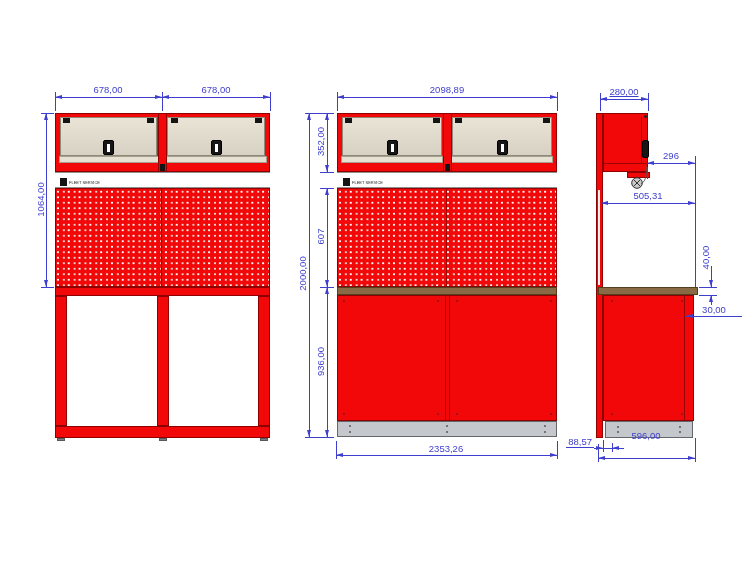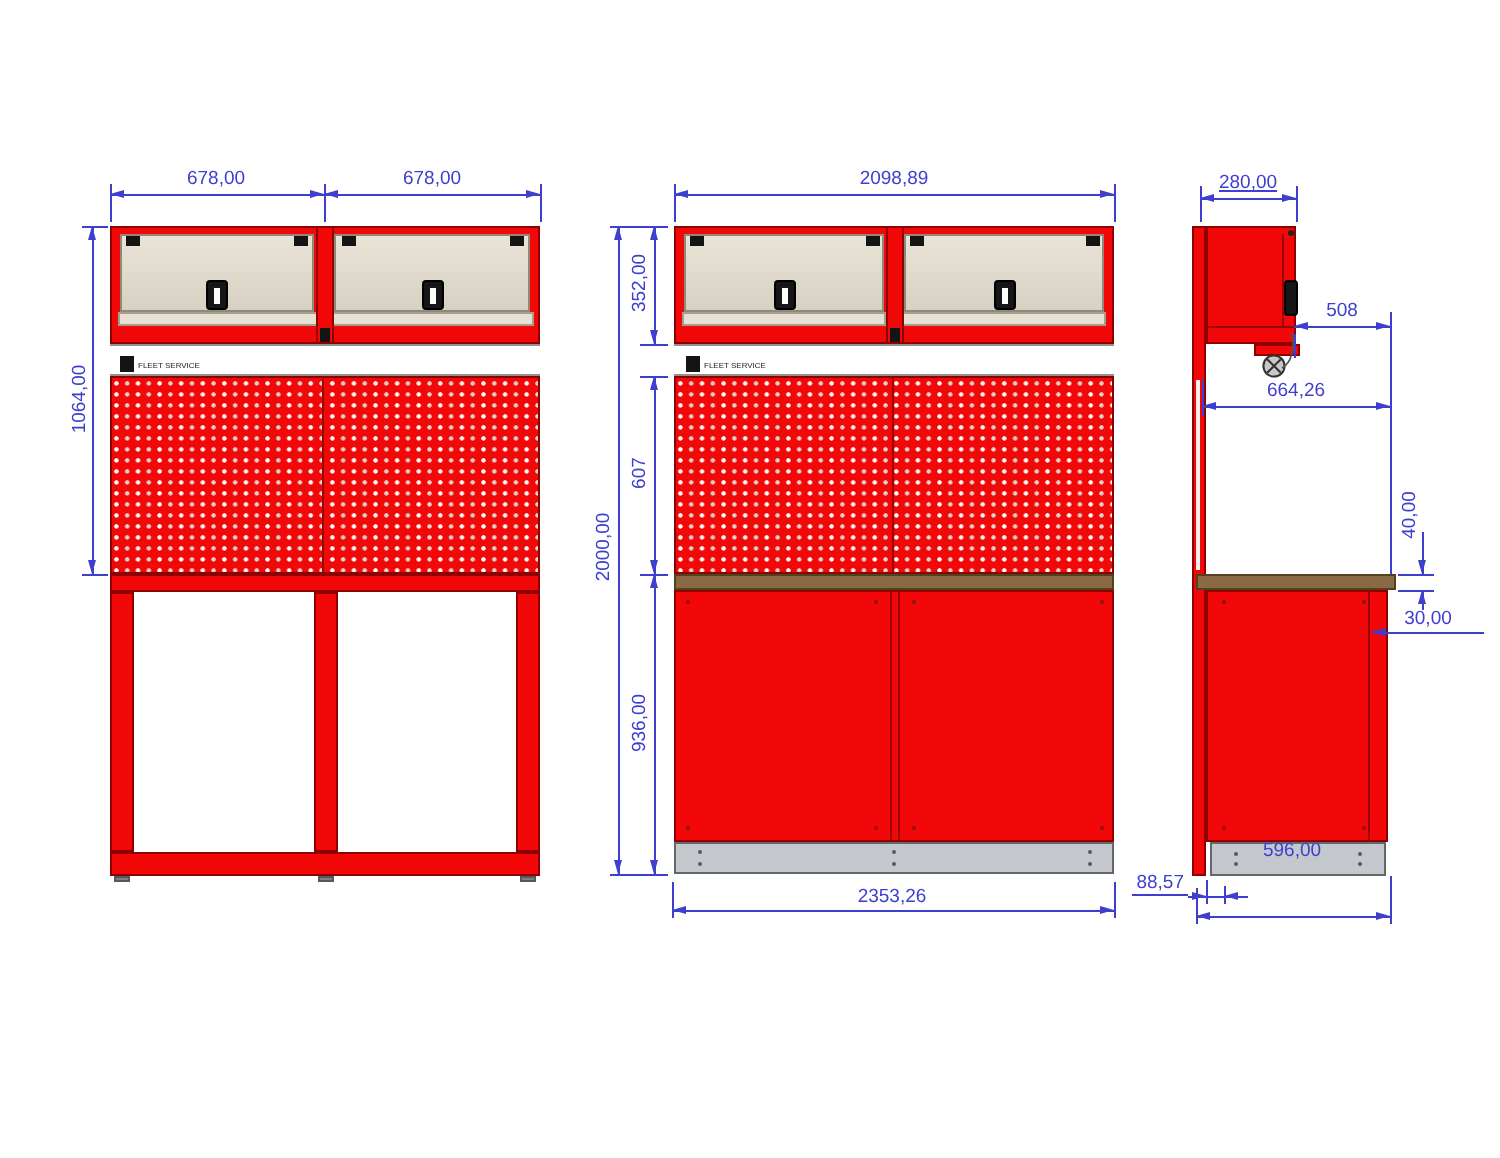--- a/index.html
+++ b/index.html
@@ -203,28 +203,28 @@
 
     <div class="ln" style="left:600px;top:93px;width:1px;height:18px;"></div>
     <div class="ln" style="left:648px;top:93px;width:1px;height:18px;"></div>
     <div class="ln" style="left:600px;top:99px;width:48px;height:1px;"></div>
     <div class="ar aL" style="left:600px;top:97px;"></div>
     <div class="ar aR" style="left:641px;top:97px;"></div>
     <div class="dtext" style="left:584px;top:86px;text-decoration:underline;">280,00</div>
     <div class="ln" style="left:647px;top:163px;width:48px;height:1px;"></div>
     <div class="ar aL" style="left:647px;top:161px;"></div>
     <div class="ar aR" style="left:688px;top:161px;"></div>
-    <div class="dtext" style="left:631px;top:150px;">508</div>
+    <div class="dtext" style="left:631px;top:150px;">296</div>
     <div class="ln" style="left:695px;top:156px;width:1px;height:131px;"></div>
     <div class="ln" style="left:647px;top:167px;width:1px;height:12px;"></div>
     <div class="ln" style="left:601px;top:190px;width:1px;height:18px;"></div>
     <div class="ln" style="left:601px;top:203px;width:94px;height:1px;"></div>
     <div class="ar aL" style="left:601px;top:201px;"></div>
     <div class="ar aR" style="left:688px;top:201px;"></div>
-    <div class="dtext" style="left:608px;top:190px;">664,26</div>
+    <div class="dtext" style="left:608px;top:190px;">505,31</div>
     <div class="ln" style="left:699px;top:287px;width:18px;height:1px;"></div>
     <div class="ln" style="left:699px;top:295px;width:18px;height:1px;"></div>
     <div class="ln" style="left:711px;top:266px;width:1px;height:21px;"></div>
     <div class="ar aD" style="left:708.5px;top:280px;"></div>
     <div class="ln" style="left:711px;top:295px;width:1px;height:10px;"></div>
     <div class="ar aU" style="left:708.5px;top:295px;"></div>
     <div class="dtext rot" style="left:665px;top:252px;">40,00</div>
     <div class="ln" style="left:686px;top:316px;width:56px;height:1px;"></div>
     <div class="ar aL" style="left:686px;top:314px;"></div>
     <div class="dtext" style="left:674px;top:304px;">30,00</div>
@@ -233,16 +233,16 @@
     <div class="ln" style="left:594px;top:448px;width:30px;height:1px;"></div>
     <div class="ar aR" style="left:596px;top:445.5px;"></div>
     <div class="ar aL" style="left:612px;top:445.5px;"></div>
     <div class="ln" style="left:603px;top:440px;width:1px;height:12px;"></div>
     <div class="ln" style="left:612px;top:443px;width:1px;height:9px;"></div>
     <div class="ln" style="left:598px;top:444px;width:1px;height:18px;"></div>
     <div class="ln" style="left:695px;top:438px;width:1px;height:24px;"></div>
     <div class="ln" style="left:598px;top:458px;width:97px;height:1px;"></div>
     <div class="ar aL" style="left:598px;top:456px;"></div>
     <div class="ar aR" style="left:688px;top:456px;"></div>
-    <div class="dtext" style="left:606px;top:420px;">596,00</div>
+    <div class="dtext" style="left:606px;top:430px;">596,00</div>
   </div>
 
 </div>
 
 </body></html>

